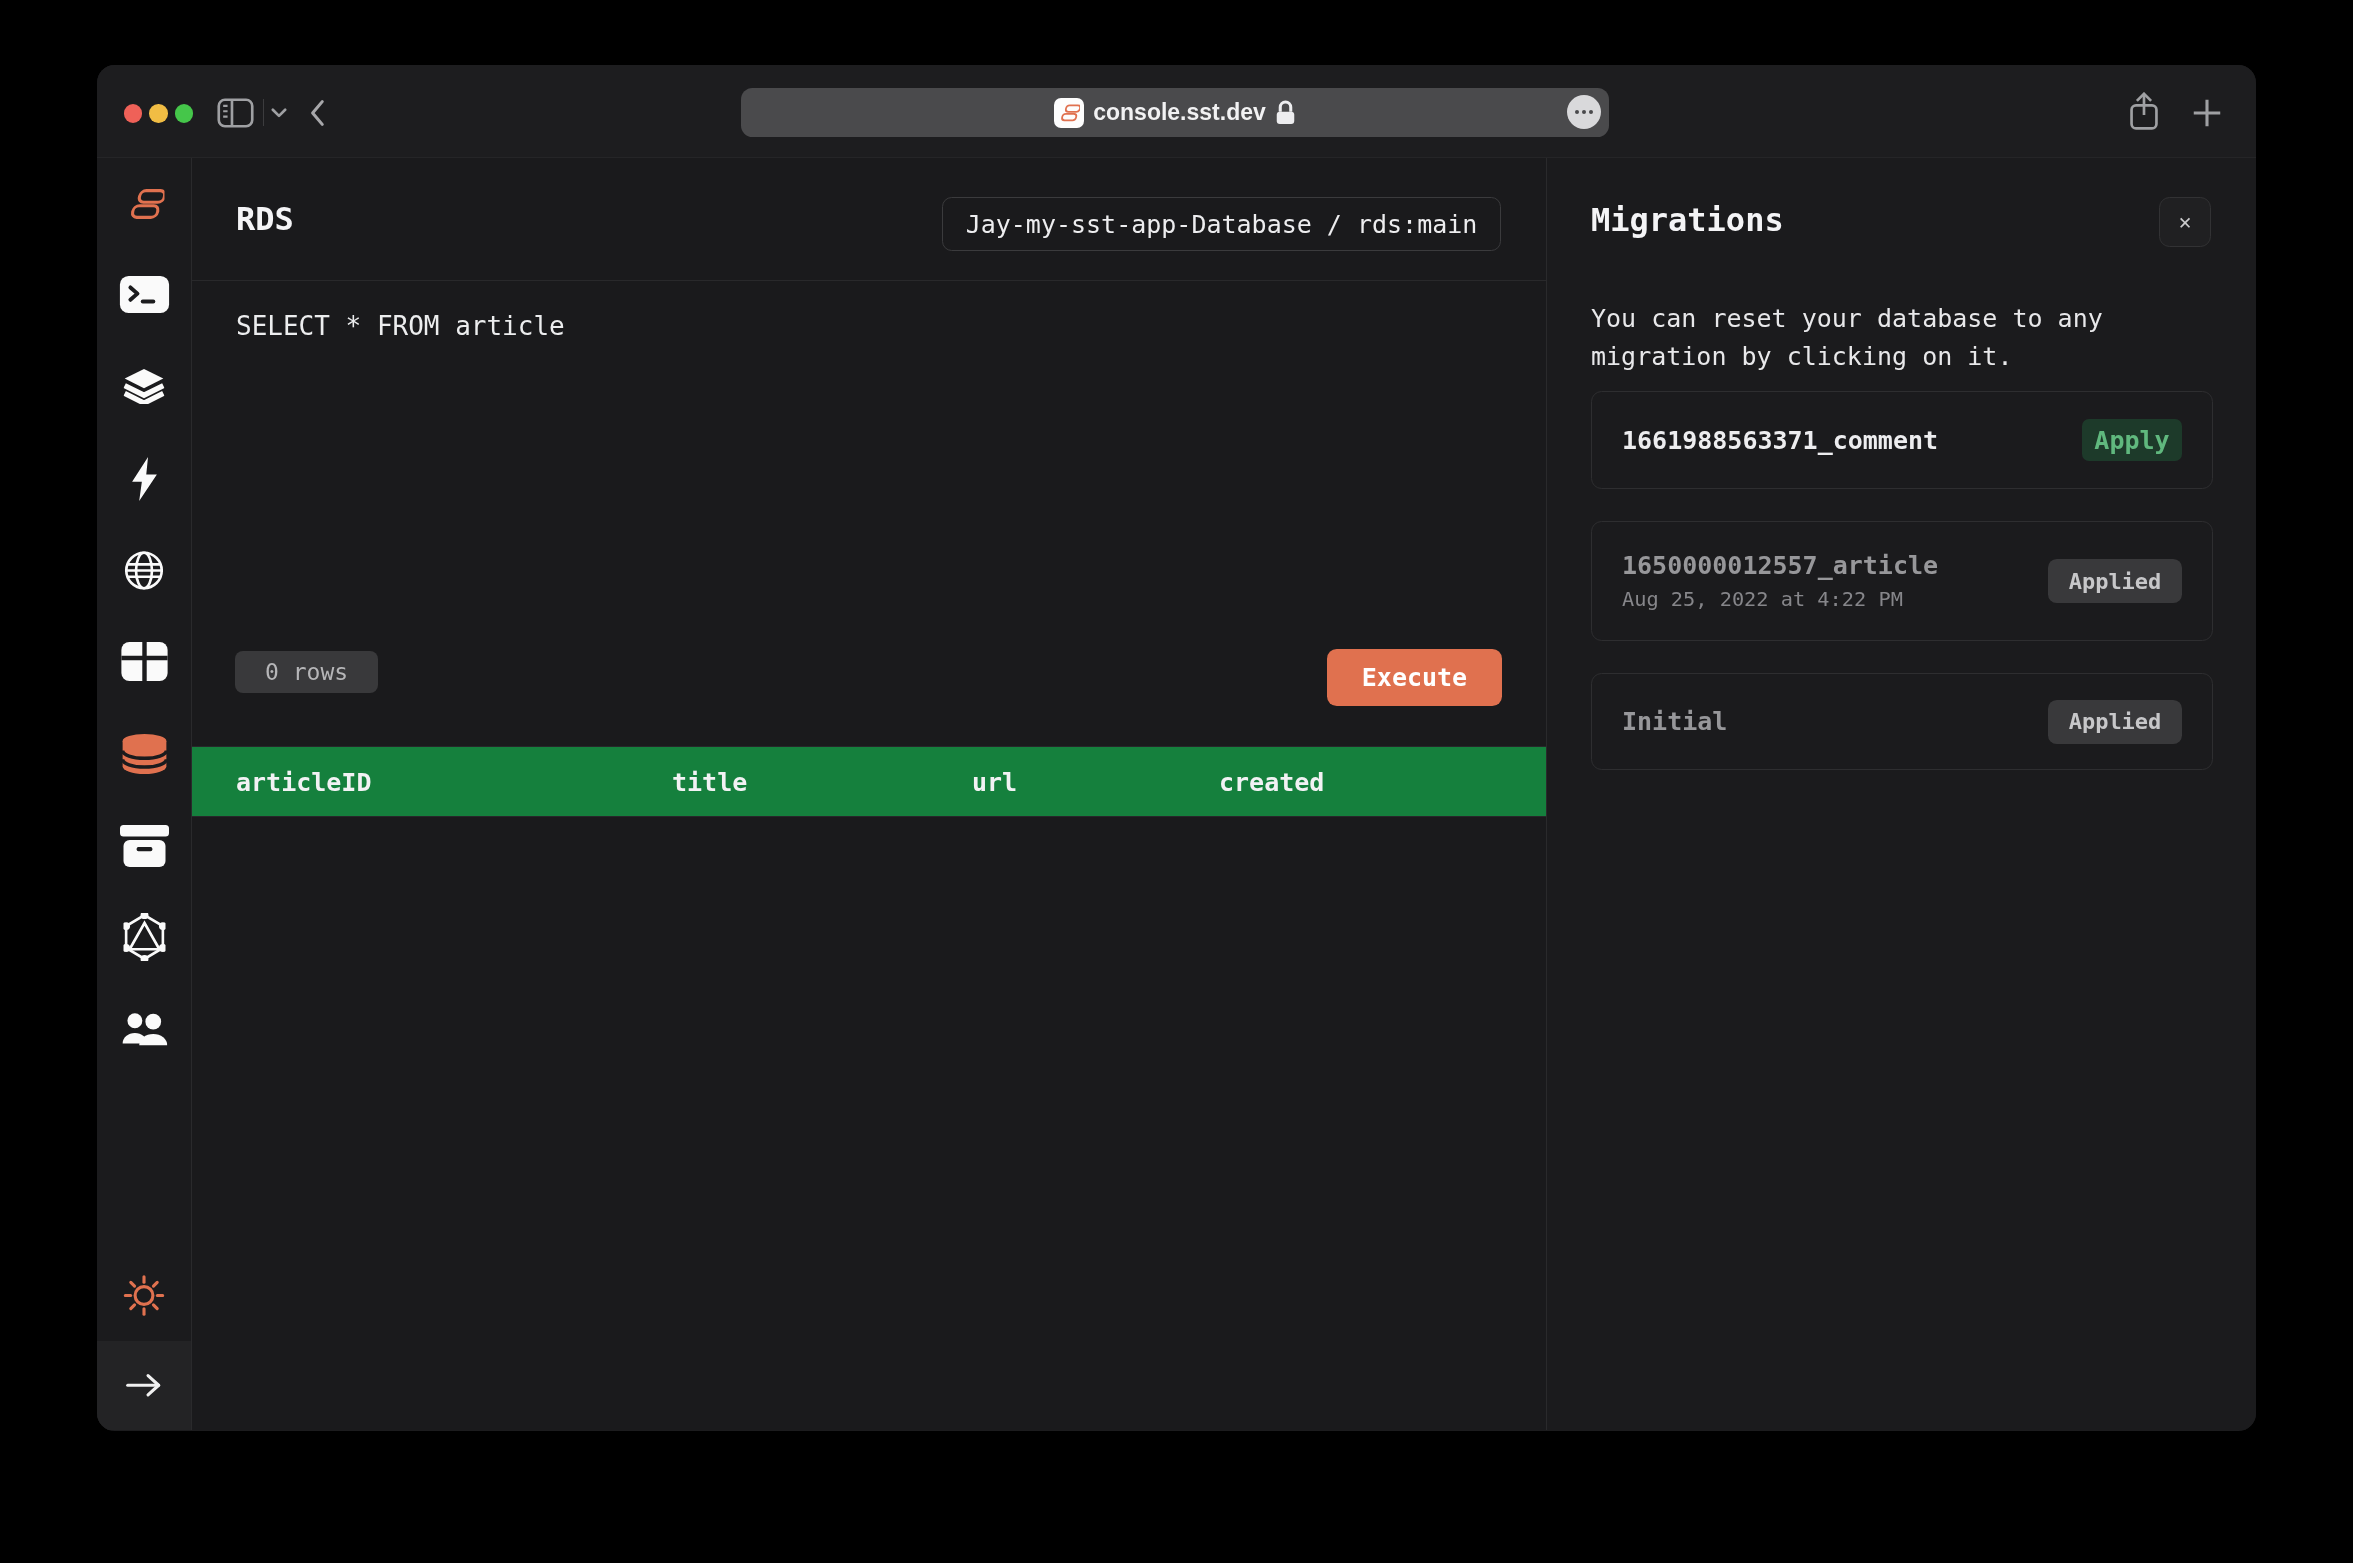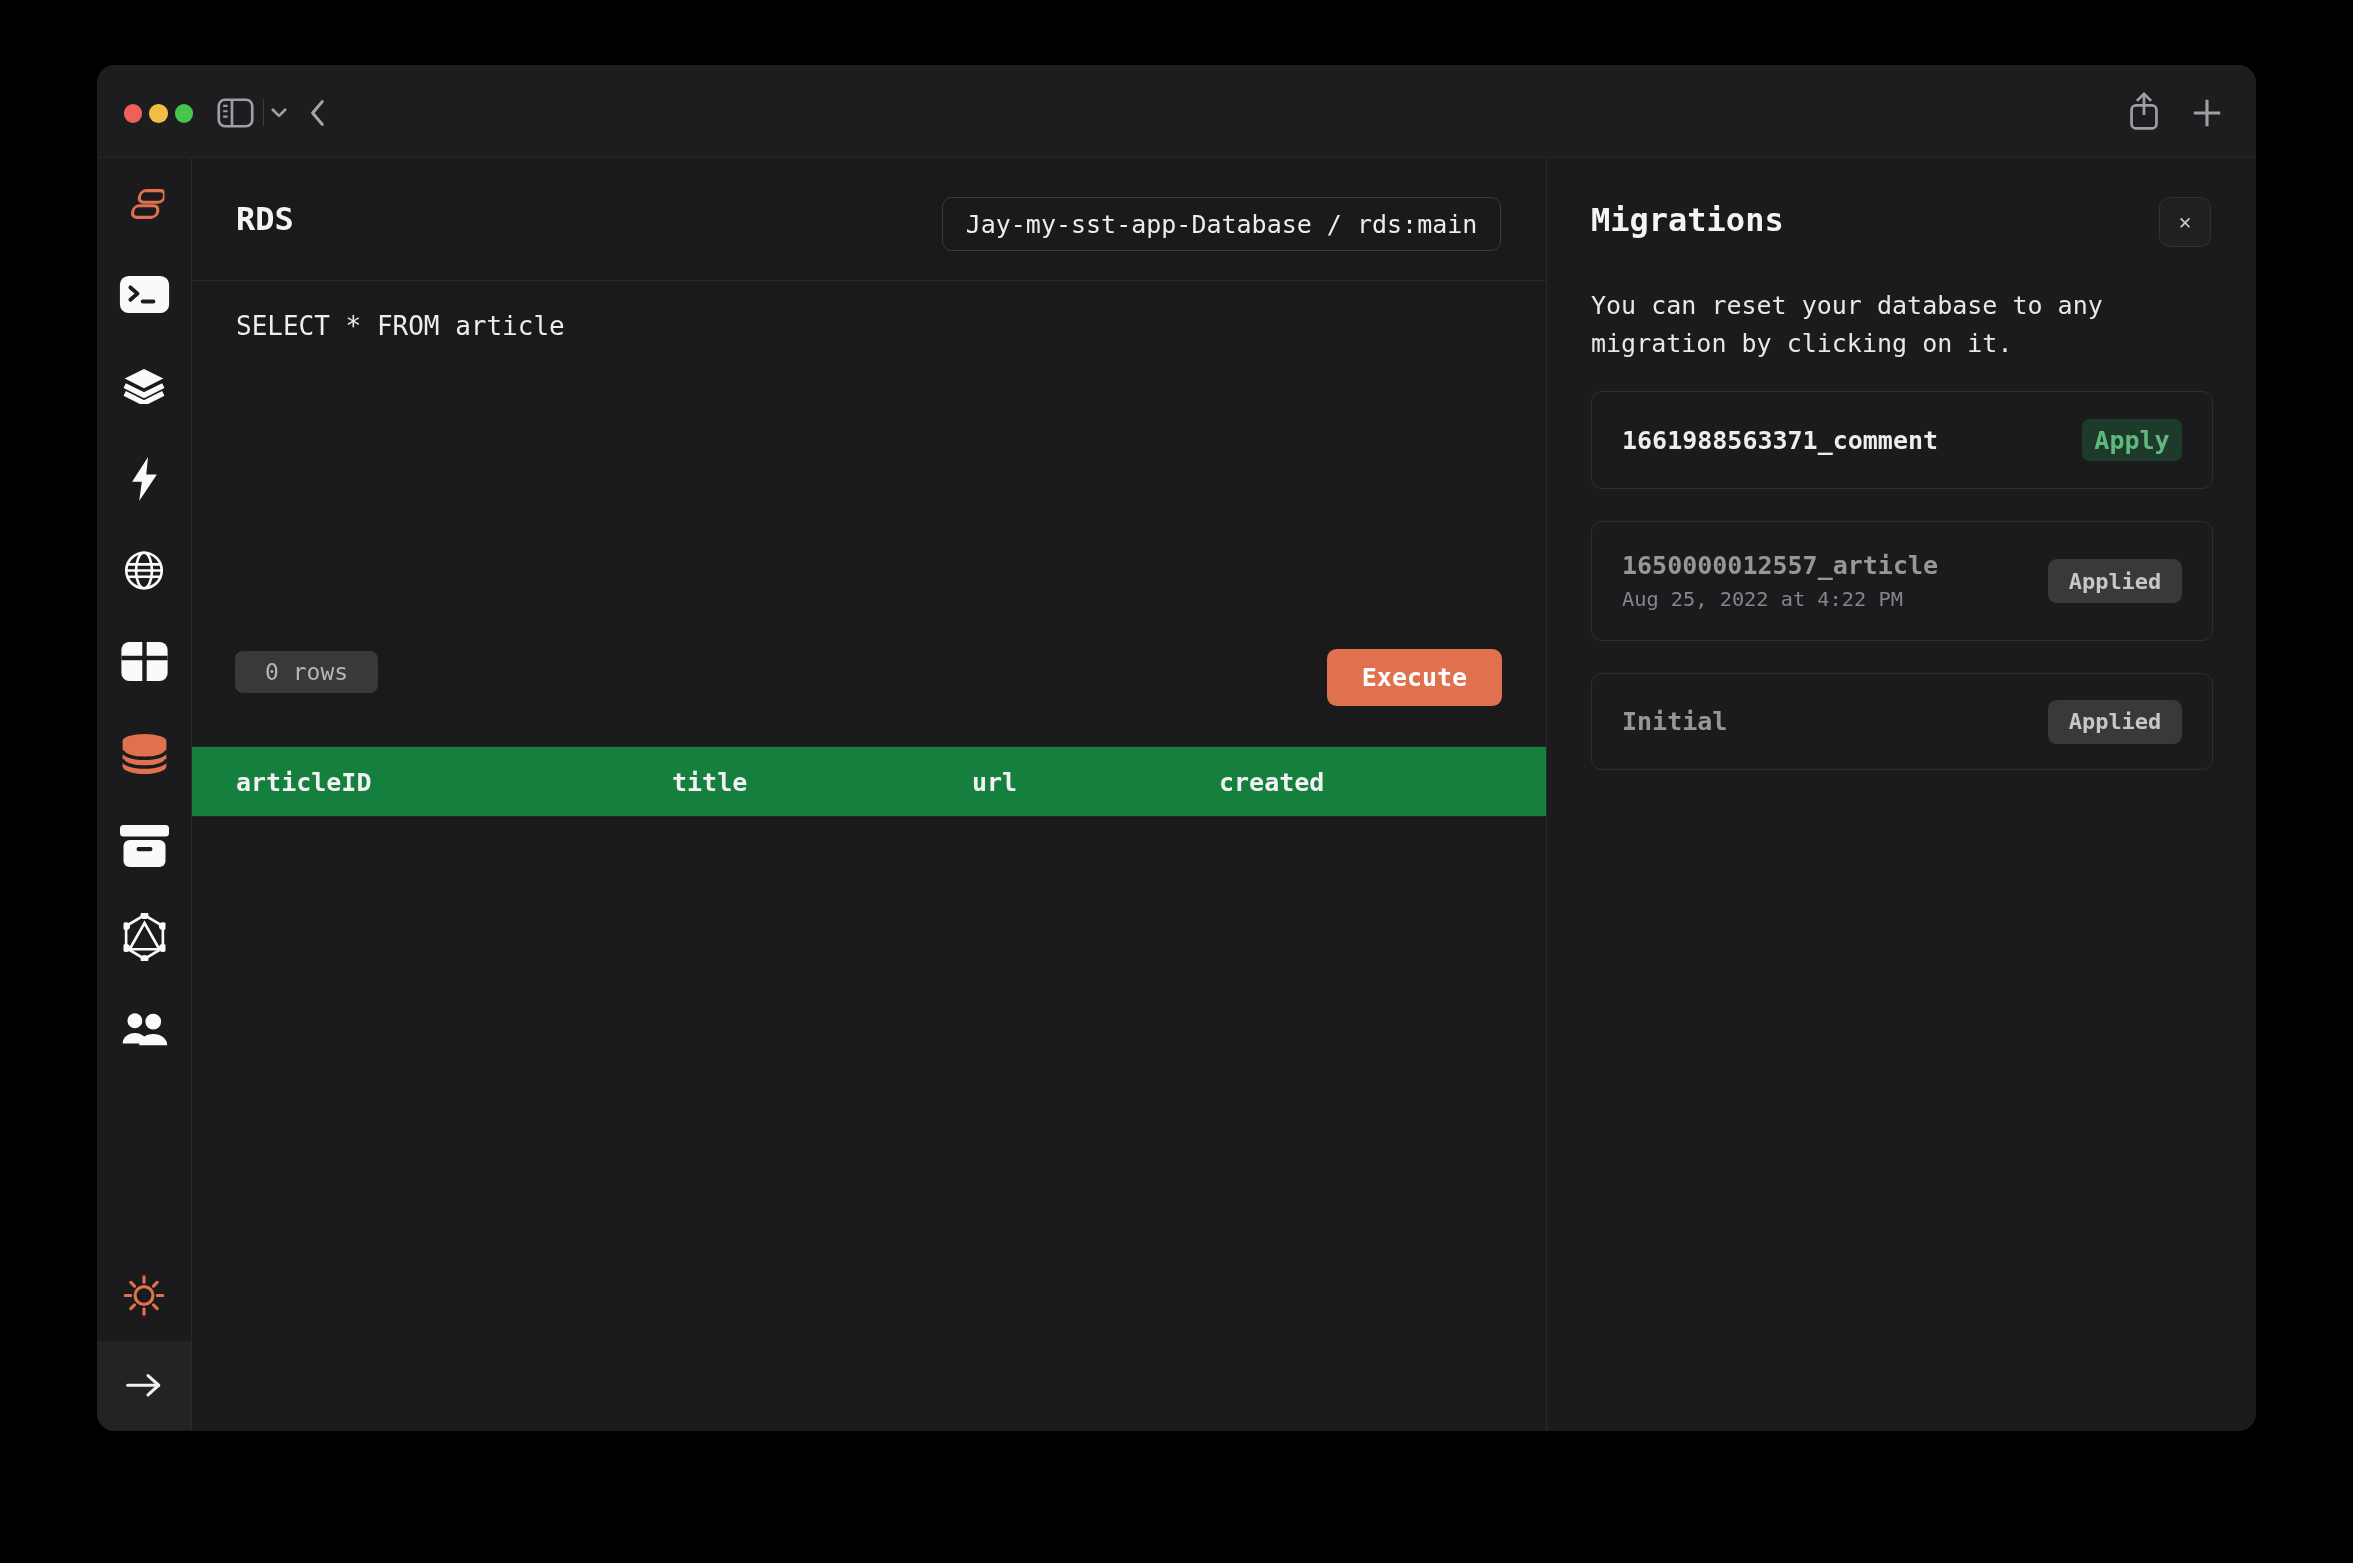--- a/index.html
+++ b/index.html
@@ -67,21 +67,21 @@
   .results-body { flex:1; }
 
   
   .panel { position:relative; flex:1; background:#1b1b1d; }
   .panel-title { position:absolute; left:44px; top:62px; transform:translateY(-50%);
                  font-family:"DejaVu Sans Mono","Liberation Mono",monospace; font-size:32px; font-weight:bold; color:#f4f4f6; }
   .panel-close { position:absolute; left:612px; top:39px; width:52px; height:50px;
                  background:#202022; border:1.8px solid #323234; border-radius:10.6px;
                  color:#cbcbcd; font-size:21px; font-family:"DejaVu Sans Mono","Liberation Mono",monospace;
                  display:flex; align-items:center; justify-content:center; }
-  .panel-desc { position:absolute; left:44px; top:129px;
+  .panel-desc { position:absolute; left:44px; top:142px;
                 font-family:"DejaVu Sans Mono","Liberation Mono",monospace; font-size:25px; line-height:38px; color:#e8e8ea; }
   .cards { position:absolute; left:44px; top:233px; width:622px; }
   .card { border:1.8px solid #2e2e30; border-radius:10.6px; display:flex; align-items:center;
           justify-content:space-between; padding:0 30px; }
   .card + .card { margin-top:32px; }
   .card-1 { height:98px; } .card-2 { height:120px; } .card-3 { height:97px; }
   .mig-name { font-family:"DejaVu Sans Mono","Liberation Mono",monospace; font-size:25px; font-weight:bold; color:#ededef; }
   .mig-name.muted { color:#97979a; }
   .mig-date { font-family:"DejaVu Sans Mono","Liberation Mono",monospace; font-size:20.3px; color:#86868a; margin-top:7px; }
   .apply-btn { width:100px; height:42px; background:#1d3a2a; border:none; border-radius:7px;
@@ -111,20 +111,40 @@
       <line x1="7" y1="21" x2="12" y2="21" stroke="#9fa0a3" stroke-width="2.5"></line>
     </svg>
     <div class="tb-sep"></div>
     <svg class="tb-ico" style="left:174px;top:43px;" width="16" height="9.7" viewBox="0 0 18 11">
       <path d="M2 2 L9 9 L16 2" fill="none" stroke="#9fa0a3" stroke-width="3" stroke-linecap="round" stroke-linejoin="round"></path>
     </svg>
     <svg class="tb-ico" style="left:212px;top:34px;" width="16" height="28" viewBox="0 0 18 32">
       <path d="M15 3 L4 16 L15 29" fill="none" stroke="#a7a7aa" stroke-width="3.5" stroke-linecap="round" stroke-linejoin="round"></path>
     </svg>
 
+    <div class="urlbar">
+      <span class="favicon">
+        <svg width="23" height="19.5" viewBox="0 0 46 36">
+          <g transform="skewX(-12) translate(6,0)" fill="none" stroke="#e0714f" stroke-width="3.5">
+            <rect x="14" y="3" width="28" height="13" rx="6"></rect>
+            <rect x="10" y="20" width="28" height="13" rx="6"></rect>
+          </g>
+        </svg>
+      </span>
+      <span class="url-text">console.sst.dev</span>
+      <svg width="21" height="26" viewBox="0 0 24 29">
+        <path d="M6 13 V8 a6 6 0 0 1 12 0 v5" fill="none" stroke="#ededef" stroke-width="3.5"></path>
+        <rect x="2" y="13" width="20" height="14" rx="3.5" fill="#ededef"></rect>
+      </svg>
+      <span class="page-menu">
+        <i></i>
+          <i></i>
+          <i></i>
+      </span>
+    </div>
 
     <svg class="tb-ico" style="right:96px;top:27px;" width="32" height="40" viewBox="0 0 36 45">
       <rect x="4" y="15" width="28" height="26" rx="5" fill="none" stroke="#9fa0a3" stroke-width="3"></rect>
       <line x1="18" y1="3" x2="18" y2="26" stroke="#9fa0a3" stroke-width="3"></line>
       <path d="M10 10 L18 2 L26 10" fill="none" stroke="#9fa0a3" stroke-width="3"></path>
     </svg>
     <svg class="tb-ico" style="right:34px;top:33px;" width="30" height="30" viewBox="0 0 34 34">
       <line x1="17" y1="2" x2="17" y2="32" stroke="#9fa0a3" stroke-width="3.5"></line>
       <line x1="2" y1="17" x2="32" y2="17" stroke="#9fa0a3" stroke-width="3.5"></line>
     </svg>

